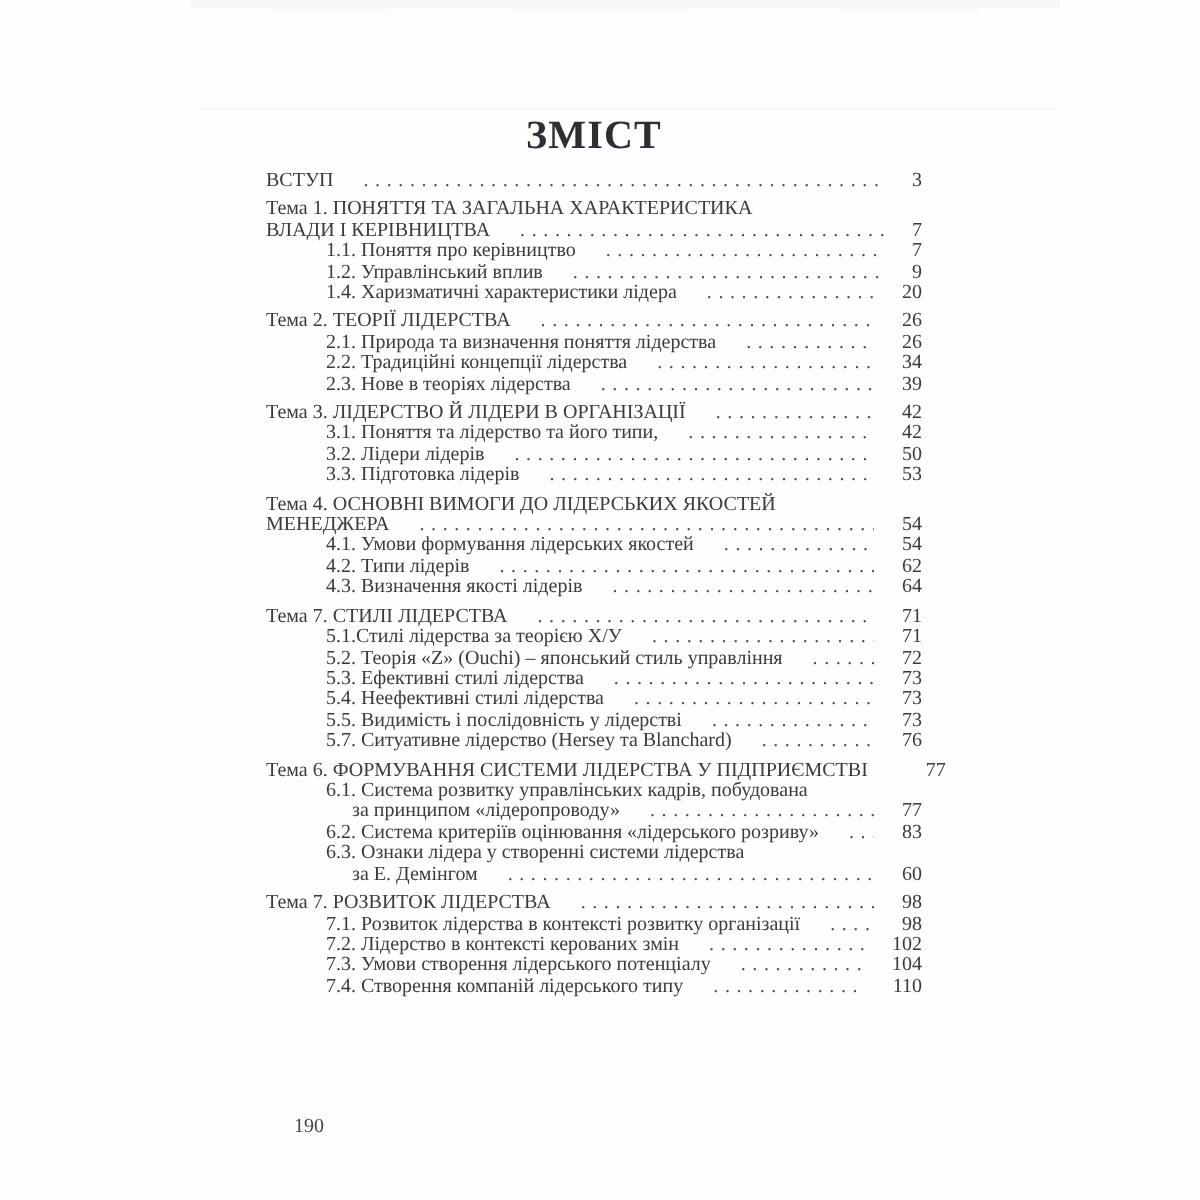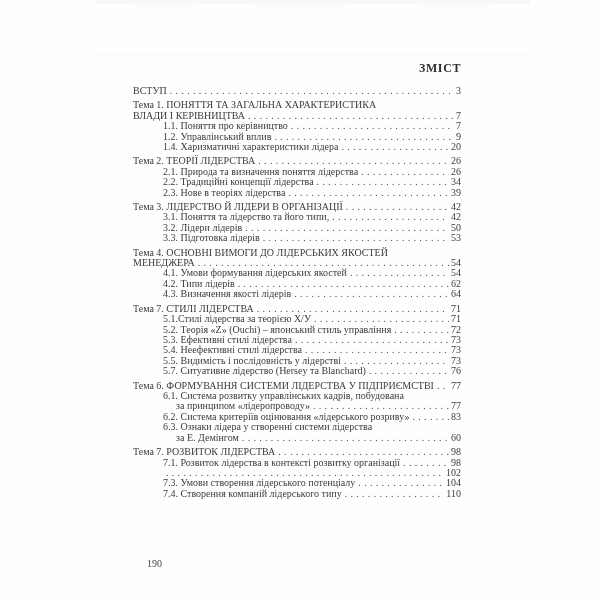--- a/index.html
+++ b/index.html
@@ -32,38 +32,39 @@
   }
 
   .page-content {
     position: absolute;
     left: 133px;
     top: 58px;
     width: 328px;
   }
 
   .toc-title {
-    text-align: right;
+    text-align: center;
     font-weight: bold;
-    font-size: 12px;
+    font-size: 20px;
     letter-spacing: 0.6px;
     line-height: 20px;
     margin: 0 0 8px 0;
     color: #2f2e34;
   }
 
   .toc-list {
     font-size: 10px;
     line-height: 10.45px;
   }
 
   .toc-row {
     display: flex;
     align-items: baseline;
     white-space: nowrap;
+    gap: 12px;
   }
   .toc-row.heading { margin-top: 3.8px; }
   .toc-row.level-1 { padding-left: 30px; }
   .toc-row.level-2 { padding-left: 43px; justify-content: center; }
 
   .toc-label { flex: 0 0 auto; }
 
   .toc-leader {
     flex: 1 1 auto;
     min-width: 0;
@@ -256,20 +257,21 @@
         <span class="toc-label">Тема 7. РОЗВИТОК ЛІДЕРСТВА</span>
         <span class="toc-leader"></span>
         <span class="toc-page">98</span>
       </div>
       <div class="toc-row level-1">
         <span class="toc-label">7.1. Розвиток лідерства в контексті розвитку організації</span>
         <span class="toc-leader"></span>
         <span class="toc-page">98</span>
       </div>
       <div class="toc-row level-1">
+        <span class="toc-label">7.2. Лідерство в контексті керованих змін</span>
         <span class="toc-leader"></span>
         <span class="toc-page">102</span>
       </div>
       <div class="toc-row level-1">
         <span class="toc-label">7.3. Умови створення лідерського потенціалу</span>
         <span class="toc-leader"></span>
         <span class="toc-page">104</span>
       </div>
       <div class="toc-row level-1">
         <span class="toc-label">7.4. Створення компаній лідерського типу</span>

